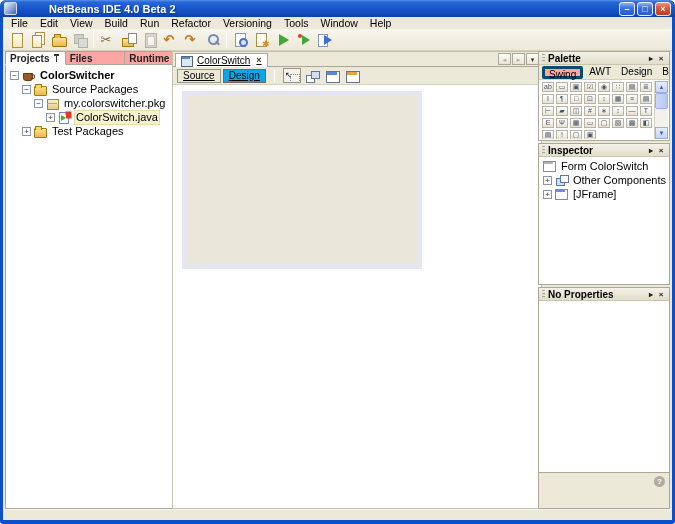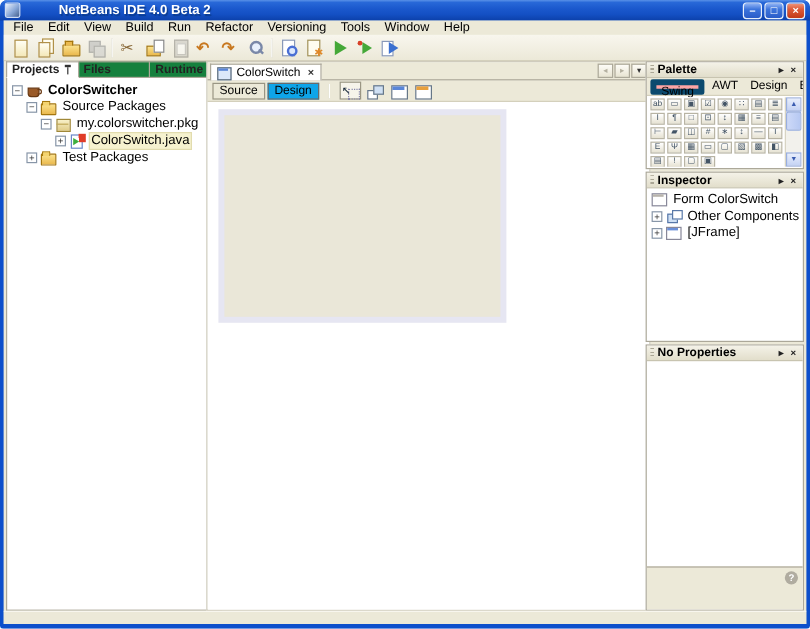--- a/index.html
+++ b/index.html
@@ -27,38 +27,38 @@
   .tbtn{width:21px;height:19px;display:flex;align-items:center;justify-content:center;border-radius:2px;flex:none;}
   .tbtn.dis{opacity:.45;filter:grayscale(85%);}
   .tsep{width:1px;height:16px;background:#c4c0ac;border-right:1px solid #fff;margin:0 3px;flex:none;}
   .ti{width:16px;height:16px;position:relative;display:block;}
   #main{position:absolute;top:34px;left:0;right:0;bottom:11px;}
   #statusbar{position:absolute;bottom:0;left:0;right:0;height:11px;background:#ece9d8;border-top:1px solid #f8f6ee;}
   
   #explorer{position:absolute;top:0;left:2px;width:180px;bottom:0;}
   #explorer-tabs{height:14px;display:flex;}
   .extab{flex:1;display:flex;align-items:center;padding:0 4px;font-weight:bold;font-size:10px;
-    background:#15803d;border:1px solid #aca899;border-left:none;color:#222;overflow:hidden;}
+    background:#fca5a5;border:1px solid #aca899;border-left:none;color:#222;overflow:hidden;}
   .extab:first-child{border-left:1px solid #aca899;}
   .extab.active{background:#fff;border-bottom:1px solid #fff;}
   .pin{width:8px;height:9px;position:relative;margin-left:auto;flex:none;}
   .pin::before{content:"";position:absolute;left:3px;top:2px;width:1px;height:6px;background:#333;}
   .pin::after{content:"";position:absolute;left:1px;top:0;width:5px;height:2px;background:#333;}
   .xg{font-size:9px;font-weight:bold;margin-left:3px;color:#333;line-height:9px;flex:none;}
   #projects-content{position:absolute;top:14px;left:0;right:0;bottom:0;background:#fff;
     border:1px solid #aca899;border-top:none;padding-top:3px;overflow:hidden;}
   .trow{height:14px;display:flex;align-items:center;white-space:nowrap;}
   .exp{width:9px;height:9px;border:1px solid #8896a8;background:#fff;color:#333;font-size:8px;
     line-height:7px;text-align:center;margin-right:3px;flex:none;}
   .tic{width:13px;height:12px;position:relative;margin-right:3px;flex:none;}
   .tlabel{padding:0 2px;font-size:11px;line-height:13px;}
   .tlabel.b{font-weight:bold;}
   .tlabel.sel{background:#f6f2cf;border:1px solid #e2dcae;padding:0 1px;}
   
-  #editor{position:absolute;left:169px;width:370px;top:0;bottom:0;background:#fff;border:1px solid #c4c0ae;}
+  #editor{position:absolute;left:169px;width:370px;top:0;bottom:0;background:#fff;border:1px solid #c4c0ae;text-decoration:underline;}
   #editor-tabs{position:relative;height:15px;display:flex;align-items:flex-end;
     border-bottom:1px solid #aca899;background:#ECE9D8;padding-left:2px;}
   .edtab{display:flex;align-items:center;gap:3px;background:#fff;border:1px solid #aca899;border-bottom:none;
     height:14px;padding:0 5px;font-size:10px;margin-bottom:-1px;}
   #edtab-buttons{position:absolute;right:2px;top:1px;display:flex;gap:1px;}
   .sqbtn{width:13px;height:12px;border:1px solid #aca899;background:linear-gradient(180deg,#fdfcf7,#e8e4d2);
     font-size:7px;text-align:center;line-height:11px;color:#333;}
   .sqbtn.dis{color:#b4b0a0;}
   #editor-toolbar{height:18px;display:flex;align-items:center;gap:4px;padding:0 4px;background:#ECE9D8;
     border-bottom:1px solid #d4d0bc;}
@@ -79,21 +79,21 @@
   #props{top:236px;bottom:0;}
   .phead{height:13px;display:flex;align-items:center;background:linear-gradient(180deg,#f4f2e8,#e2decb);
     border-bottom:1px solid #c8c4b0;padding:0 3px;font-weight:bold;font-size:10px;}
   .grip{width:3px;height:9px;margin-right:3px;flex:none;
     background:repeating-linear-gradient(180deg,#aaa695 0 1px,transparent 1px 3px);}
   .phsp{flex:1;}
   .phbtn{font-size:8px;line-height:11px;width:10px;text-align:center;color:#222;flex:none;}
   #palette-tabs{height:15px;display:flex;align-items:center;gap:2px;padding:0 3px;background:#ECE9D8;
     border-bottom:1px solid #d4d0bc;font-size:10px;}
   .ptab{padding:0 4px;height:13px;line-height:12px;}
-  .ptab.active{background:#fca5a5;border:5px solid #0c4a6e;border-radius:2px;}
+  .ptab.active{background:#fca5a5;border:3px solid #0c4a6e;border-radius:2px;}
   #palette-body{position:absolute;top:29px;left:1px;right:1px;bottom:1px;background:#fff;overflow:hidden;}
   #palette-grid{position:absolute;left:1px;top:0;right:15px;display:flex;flex-wrap:wrap;}
   .pitem{width:12px;height:10px;margin:1px;border:1px solid #b8b4a4;display:flex;align-items:center;
     justify-content:center;background:linear-gradient(180deg,#fff,#e6e2d2);overflow:hidden;}
   .pglyph{font-size:7px;color:#456;line-height:8px;}
   #palette-scroll{position:absolute;top:0;right:0;width:14px;bottom:0;background:#f2f1ec;border-left:1px solid #d8d4c4;}
   .sarrow{position:absolute;left:0;right:0;height:12px;background:linear-gradient(180deg,#e8eefc,#c4d2f4);
     border:1px solid #98aee0;color:#3a5cb0;font-size:6px;text-align:center;line-height:11px;}
   .sarrow.up{top:0;}.sarrow.down{bottom:0;}
   .sthumb{position:absolute;left:0;right:0;top:12px;height:16px;border:1px solid #98aee0;border-radius:2px;

